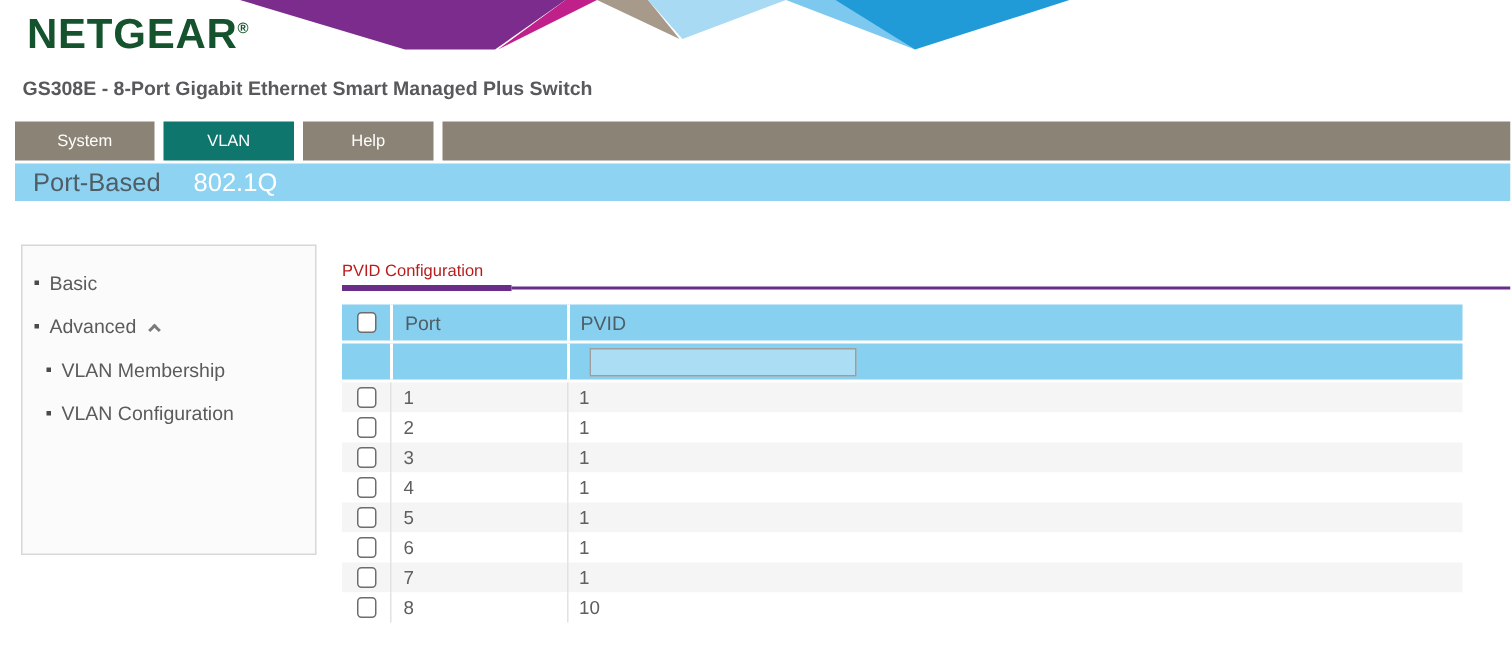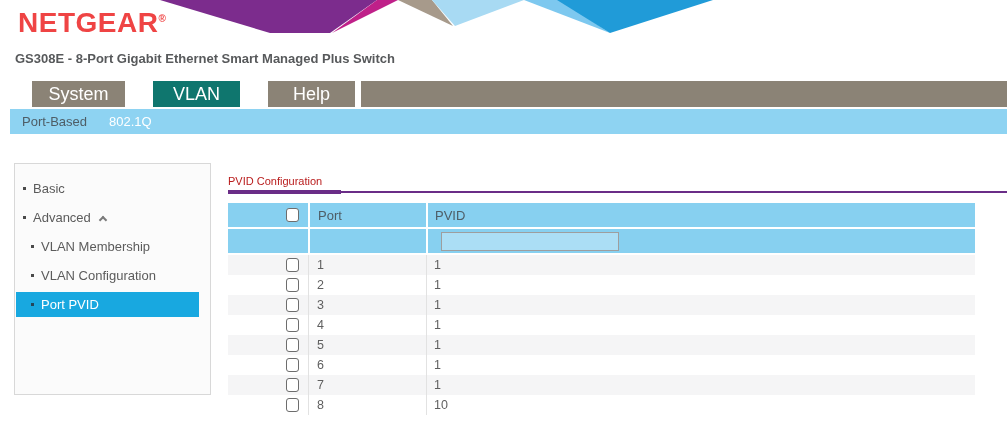--- a/index.html
+++ b/index.html
@@ -1,58 +1,58 @@
 <!DOCTYPE html>
 <html><head>
 <meta charset="utf-8">
 <style>
   * { margin:0; padding:0; box-sizing:border-box; }
   body { font-family:"Liberation Sans", sans-serif; background:#fff; }
   .page { position:relative; width:1007px; height:439px; background:#fff; overflow:hidden; }
 
   
   .banner { position:absolute; left:0; top:0; }
-  .logo { position:absolute; left:18px; top:7px; font-size:28px; font-weight:bold; color:#ef4444; letter-spacing:0.5px; }
+  .logo { position:absolute; left:18px; top:7px; font-size:28px; font-weight:bold; color:#14532d; letter-spacing:0.5px; }
   .logo sup { font-size:10px; vertical-align:super; }
   .device-title { position:absolute; left:15px; top:51px; font-size:13px; font-weight:bold; color:#57595b; }
 
   
   .topnav { position:absolute; left:10px; top:81px; right:0; height:26px; display:flex; }
-  .tab { width:87px; margin-right:6px; background:#8b8376; color:#fff; font-size:18px;
-         display:flex; align-items:center; justify-content:center; cursor:pointer;margin-left:22px; }
+  .tab { width:87px; margin-right:6px; background:#8b8376; color:#fff; font-size:11px;
+         display:flex; align-items:center; justify-content:center; cursor:pointer; }
   .tab.first { width:93px; }
   .tab.active { background:#0f766e; }
   .tab-filler { flex:1; background:#8b8376; }
 
   
   .subnav { position:absolute; left:10px; top:109px; right:0; height:25px; background:#8ed3f2;
-            display:flex; align-items:center; font-size:13px; }
+            display:flex; align-items:center; font-size:17px; }
   .subitem { color:#4e5d66; margin-left:12px; cursor:pointer; }
   .subitem + .subitem { margin-left:22px;text-align:right; }
   .subitem.active { color:#ffffff; }
 
   
-  .sidebar { position:absolute; left:14px; top:163px; width:197px; height:232px;
+  .sidebar { position:absolute; left:14px; top:163px; width:197px; height:207px;
              background:#fbfbfb; border:1px solid #d8d8d8; padding-top:10px; }
   .side-item { display:flex; align-items:center; height:29px; font-size:13px; color:#5b5b5b;
                cursor:pointer; padding-left:8px; }
   .side-item.lvl2 { padding-left:16px; }
   .bullet { width:3px; height:3px; background:#4a4a4a; margin-right:7px; flex:none; }
   .side-item.selected { background:#18a8e0; color:#fff; height:25px; margin:2px 11px 2px 1px; padding-left:15px; }
   .side-item.selected .bullet { background:#24455a; }
   .caret { width:6px; height:6px; border-left:2px solid #7a7a7a; border-top:2px solid #7a7a7a;
            transform:rotate(45deg); margin-left:9px; margin-top:4px; }
 
   
   .page-title { position:absolute; left:228px; top:175px; font-size:11px; color:#b91c1c; }
   .title-underline { position:absolute; left:228px; top:190px; width:113px; height:4px; background:#6a2d87; }
   .title-rule { position:absolute; left:341px; right:0; top:191px; height:2px; background:#6a2d87; }
 
   .table { position:absolute; left:228px; top:203px; width:747px; font-size:13px; }
-  .trow { display:flex;padding-left:48px; }
+  .trow { display:flex; }
   .thead, .tinput { background:#87d0f0; height:24px; color:#4e5d66; }
   .tinput { margin-top:2px; }
   .tbody { margin-top:2px; }
   .trow.body { height:20px; font-size:12.5px; color:#5f5f5f; }
   .body.odd { background:#f5f5f6; }
   .body.even { background:#ffffff; }
 
   .cell { display:flex; align-items:center; }
   .c-check { width:32px; flex:none; justify-content:center; }
   .c-port { width:118px; flex:none; padding-left:8px; }
@@ -107,24 +107,20 @@
       <span class="caret"></span>
     </div>
     <div class="side-item lvl2">
       <span class="bullet"></span>
       <span>VLAN Membership</span>
     </div>
     <div class="side-item lvl2">
       <span class="bullet"></span>
       <span>VLAN Configuration</span>
     </div>
-    <div class="side-item lvl2 selected">
-      <span class="bullet"></span>
-      <span>Port PVID</span>
-    </div>
   </aside>
 
   <div class="page-title">PVID Configuration</div>
   <div class="title-underline"></div>
   <div class="title-rule"></div>
 
   <div class="table">
     <div class="trow thead">
       <div class="cell c-check">
           <span class="checkbox"></span>

